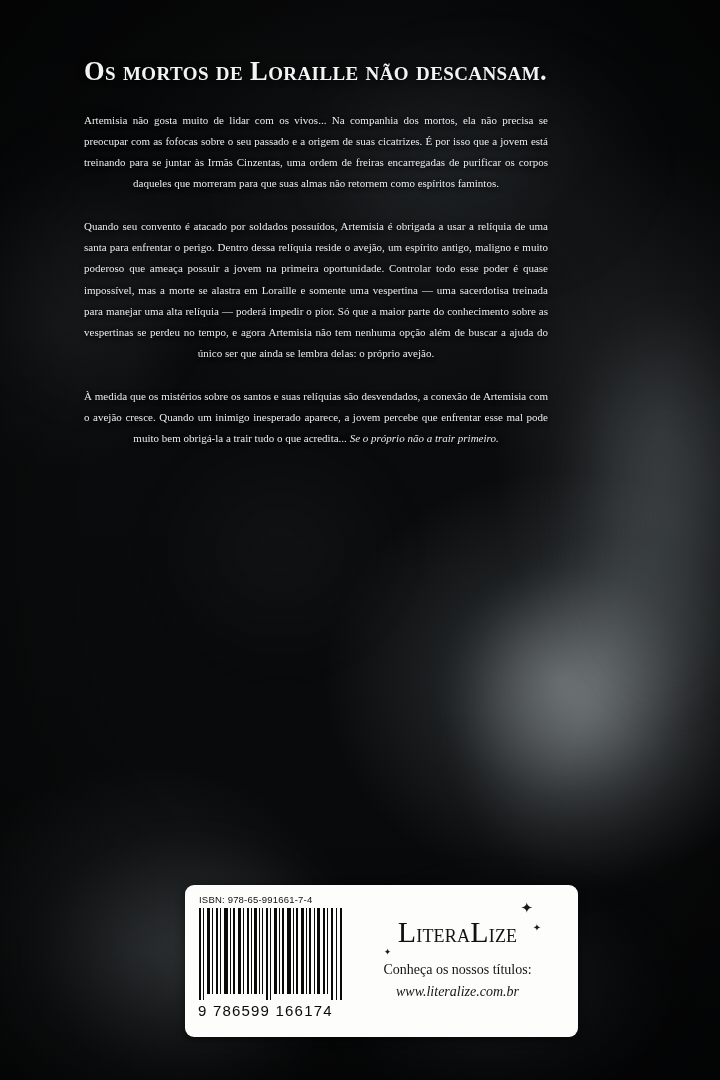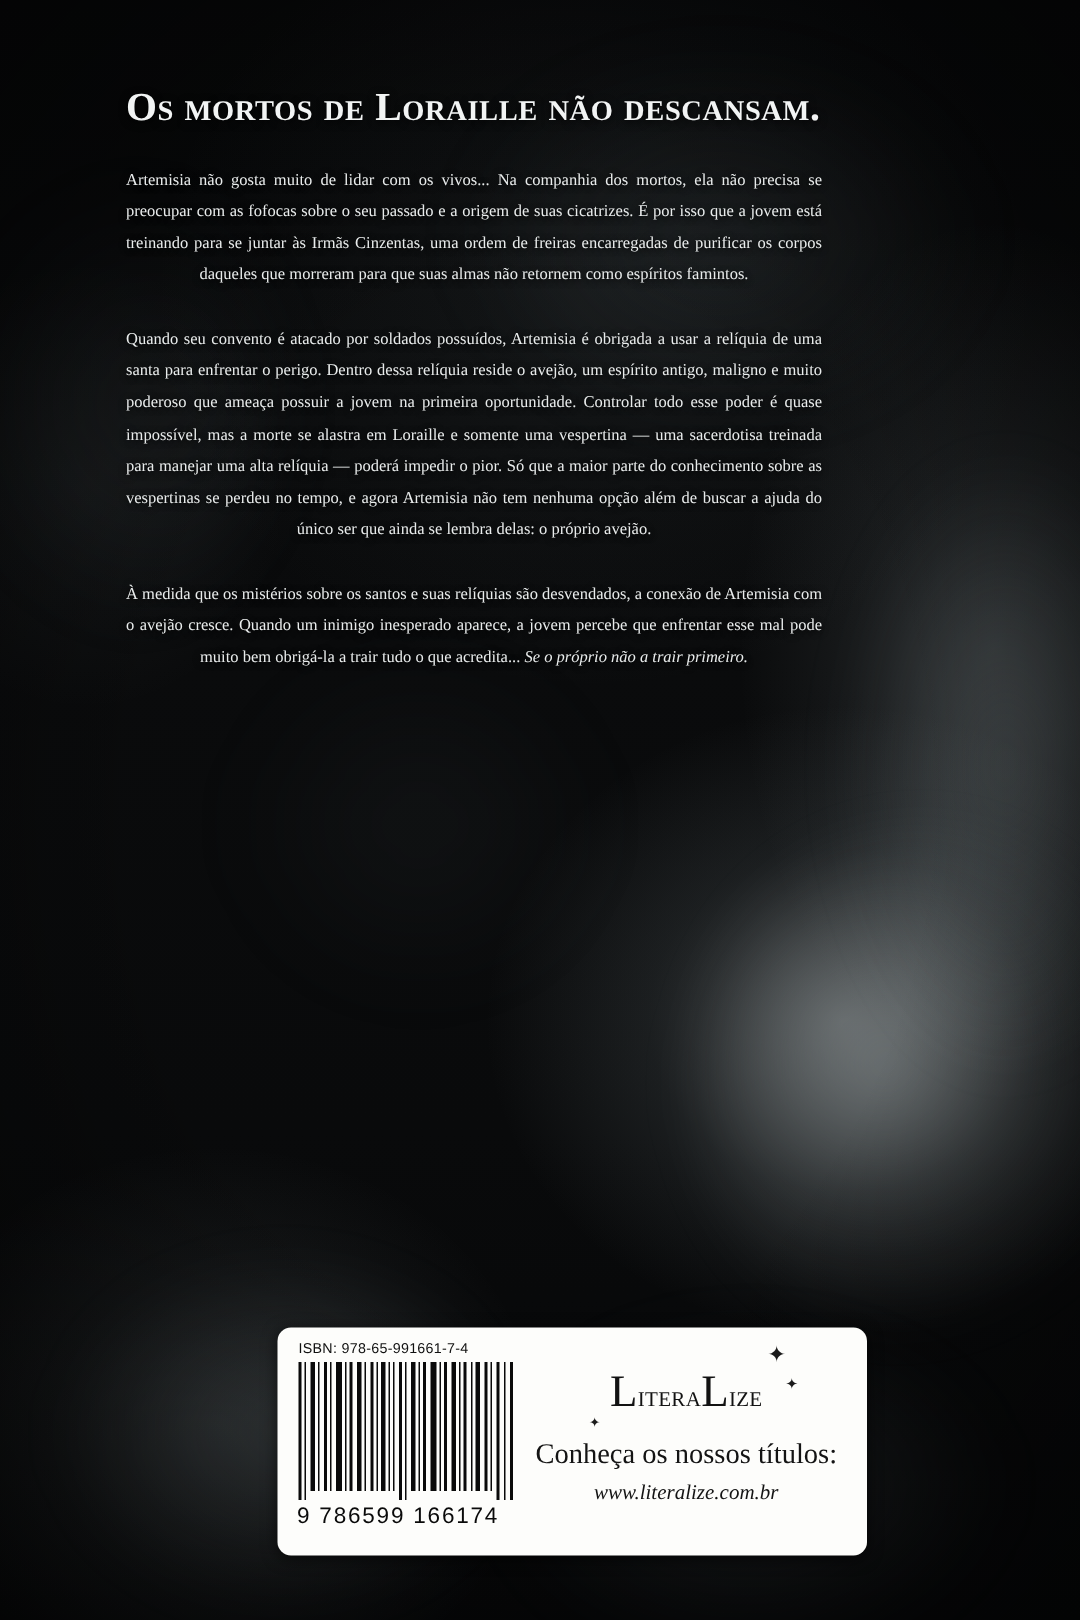--- a/index.html
+++ b/index.html
@@ -144,32 +144,32 @@
   }
   .logo {
     position: relative;
     font-family: "Liberation Serif", serif;
     font-size: 30px;
     color: #121212;
     letter-spacing: 0.2px;
     line-height: 1;
     margin-bottom: 12px;
   }
-  .logo .small { font-size: 14px; }
+  .logo .small { font-size: 18px; }
   .sparkle {
     position: absolute;
     color: #1a1a1a;
     line-height: 1;
   }
   .sparkle.a { right: -16px; top: -16px; font-size: 15px; }
   .sparkle.b { right: -24px; top: 6px;  font-size: 10px; }
   .sparkle.c { left: -14px; bottom: -10px; font-size: 9px; }
   .pub-line {
     font-family: "Liberation Serif", serif;
-    font-size: 19px;
+    font-size: 14px;
     color: #141414;
     line-height: 1.55;
     text-align: center;
   }
   .pub-site { font-size: 14px; font-style: italic; }
 </style>
 </head>
 <body>
 
 <div class="cover">

